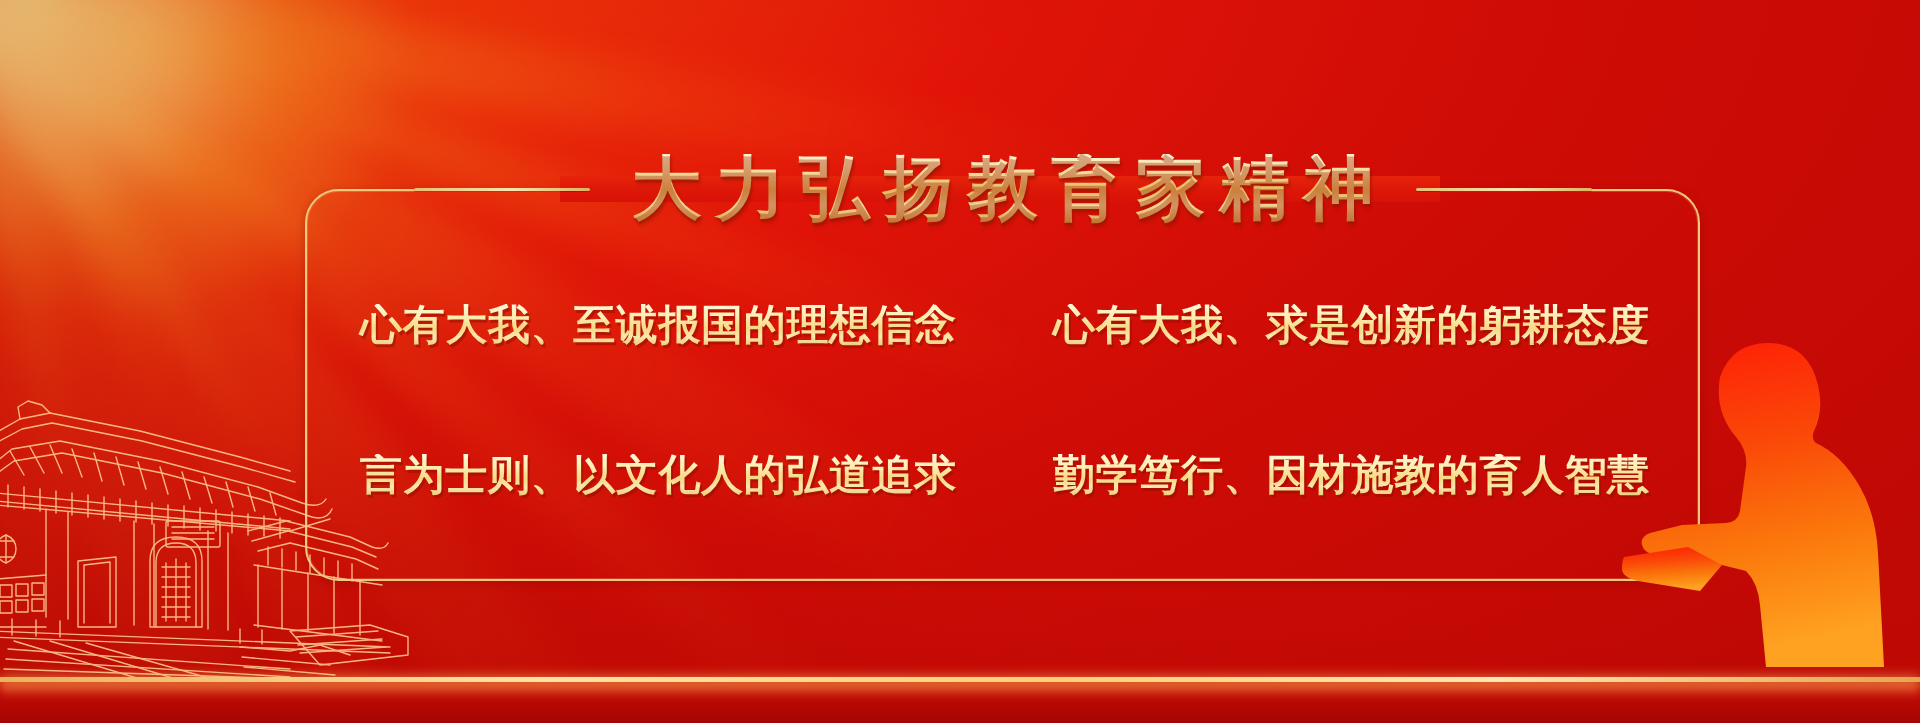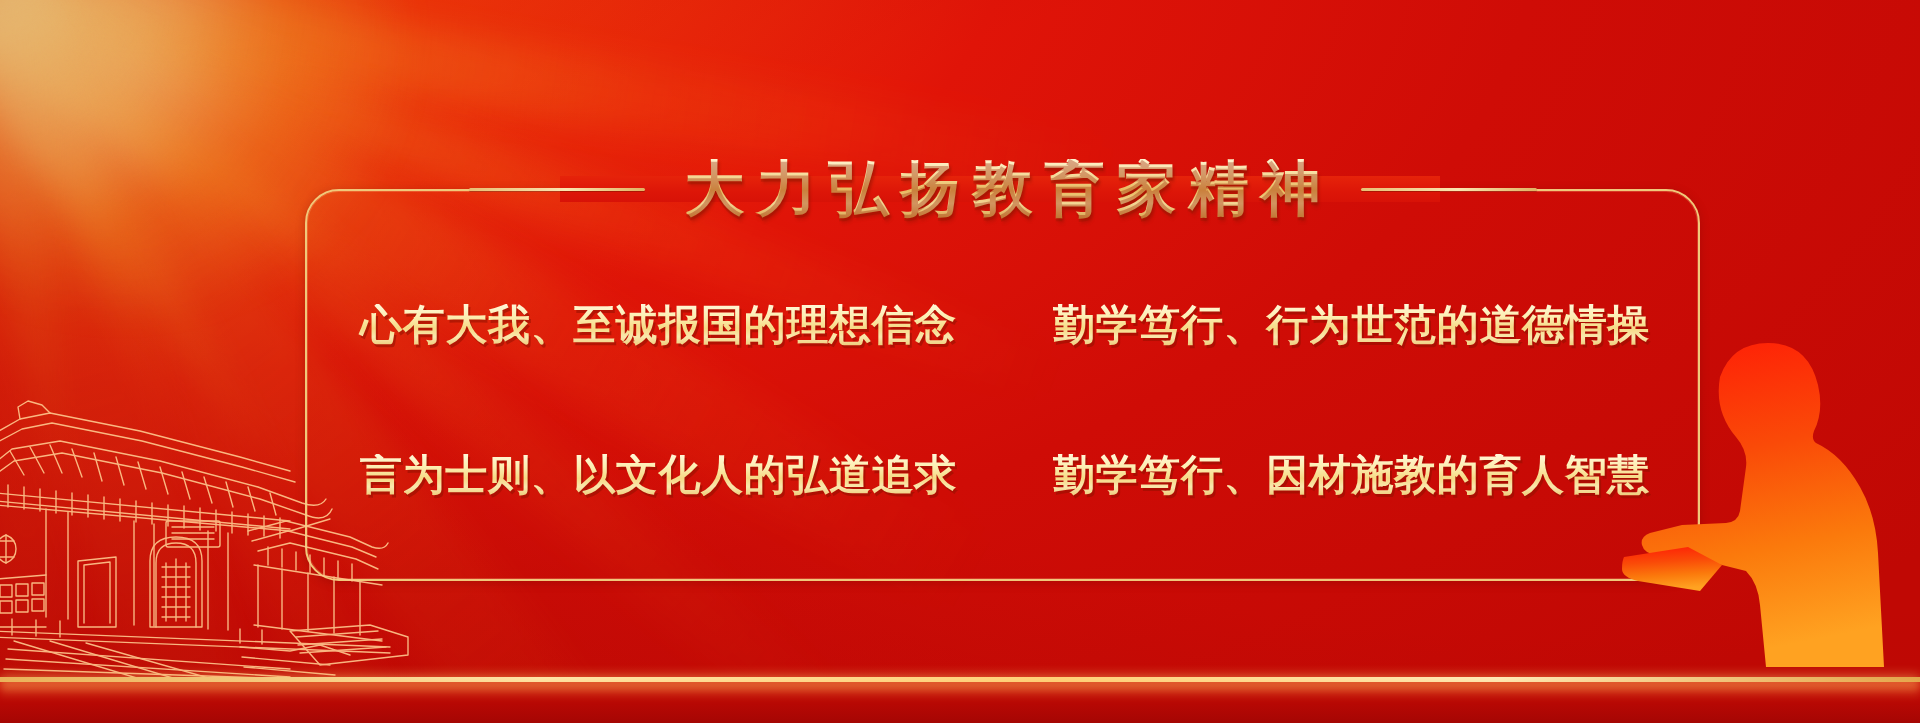--- a/index.html
+++ b/index.html
@@ -71,21 +71,21 @@
     display:flex; align-items:center; justify-content:center; gap:28px;
   }
   .hl-rule{
     width:176px; height:3px;
     background:linear-gradient(90deg,#e8bf74,#fbe5b0 55%,#e0b262);
     border-radius:2px;
     box-shadow:0 1px 0 rgba(120,20,0,.45);
     flex:0 0 auto;
   }
   .hl-text{
-    font-size:60px;
+    font-size:70px;
     line-height:1;
     letter-spacing:.20em;
     font-weight:700;
     white-space:nowrap;
     padding-left:.20em;
     background:linear-gradient(180deg,#fff4cf 0%,#f6dc9d 26%,#e7b85e 52%,#f3d694 74%,#d9a44c 100%);
     -webkit-background-clip:text;
     background-clip:text;
     color:transparent;
     text-shadow:0 3px 0 rgba(150,26,0,.35);
@@ -163,21 +163,21 @@
   <div class="frame-gap"></div>
 
   <div class="headline">
     <span class="hl-rule"></span>
     <span class="hl-text">大力弘扬教育家精神</span>
     <span class="hl-rule"></span>
   </div>
 
   <div class="slogans">
     <div class="slogan">心有大我、至诚报国的理想信念</div>
-    <div class="slogan">勤学笃行、行为世范的道德情操</div>
+    <div class="slogan">心有大我、求是创新的躬耕态度</div>
     <div class="slogan">言为士则、以文化人的弘道追求</div>
     <div class="slogan">勤学笃行、因材施教的育人智慧</div>
   </div>
 
   <div class="gate">
     <svg viewBox="0 0 430 300" fill="none" stroke="#ffc98f" stroke-width="1.4" stroke-linejoin="round" stroke-linecap="round">
       <g opacity="0.95">
 
         <path d="M2 56 L30 40 L60 34 L150 52 L250 78 L300 92"></path>
         <path d="M2 66 L32 50 L62 44 L152 62 L252 88 L305 103"></path>

